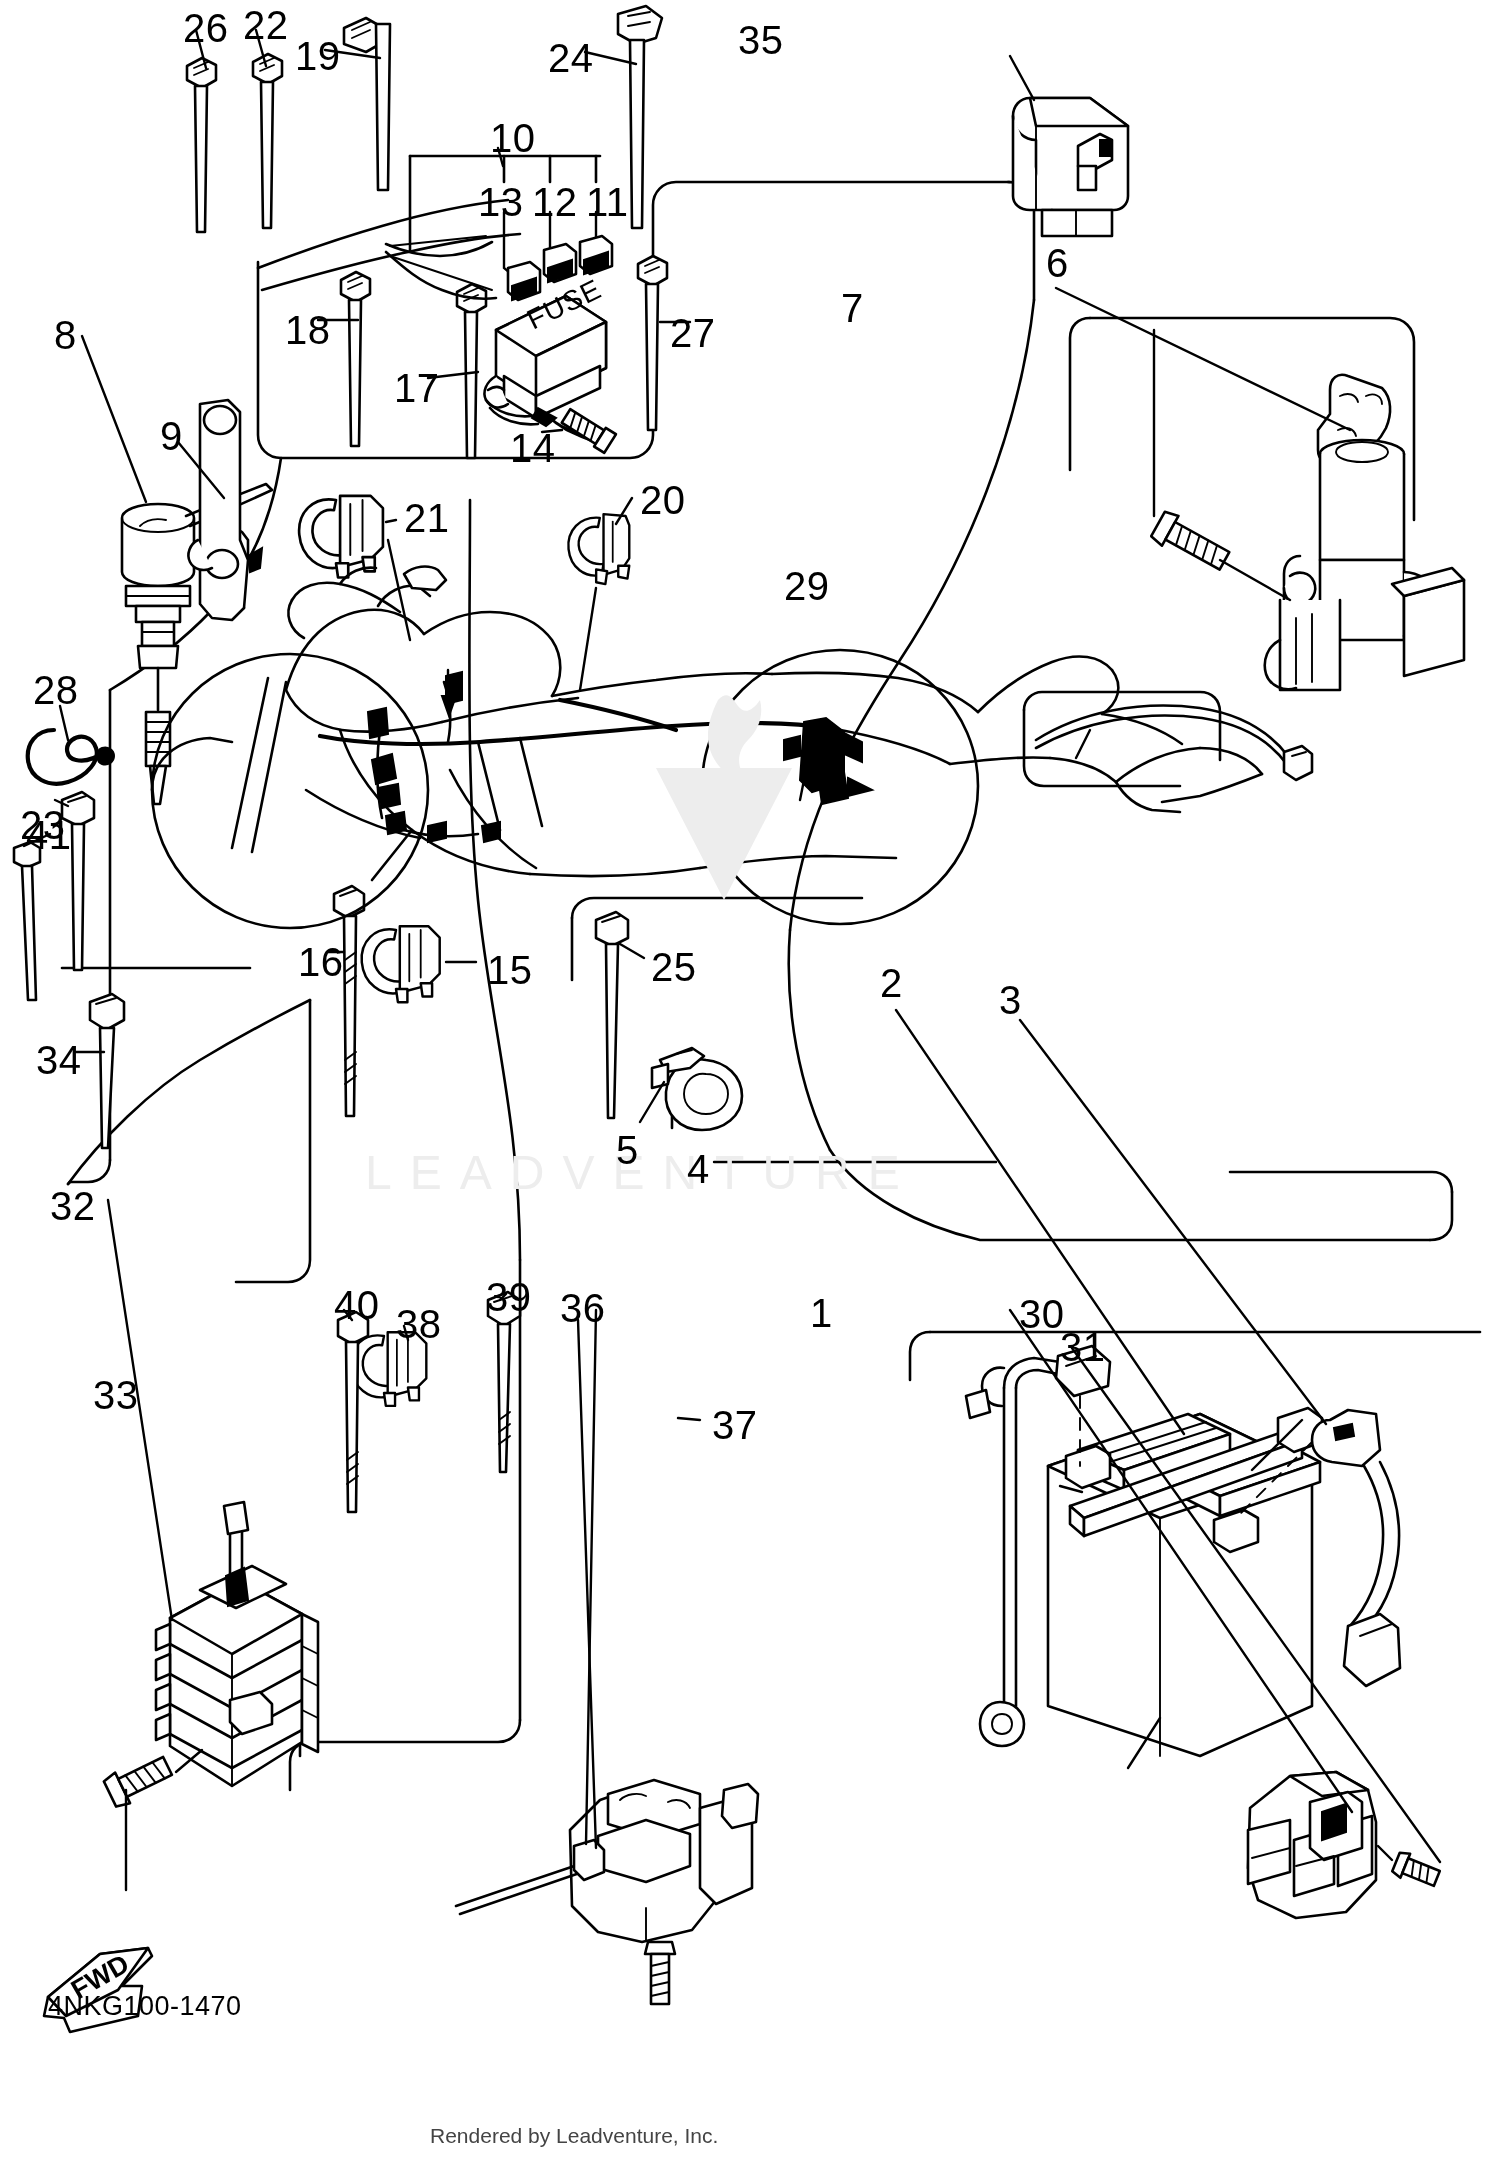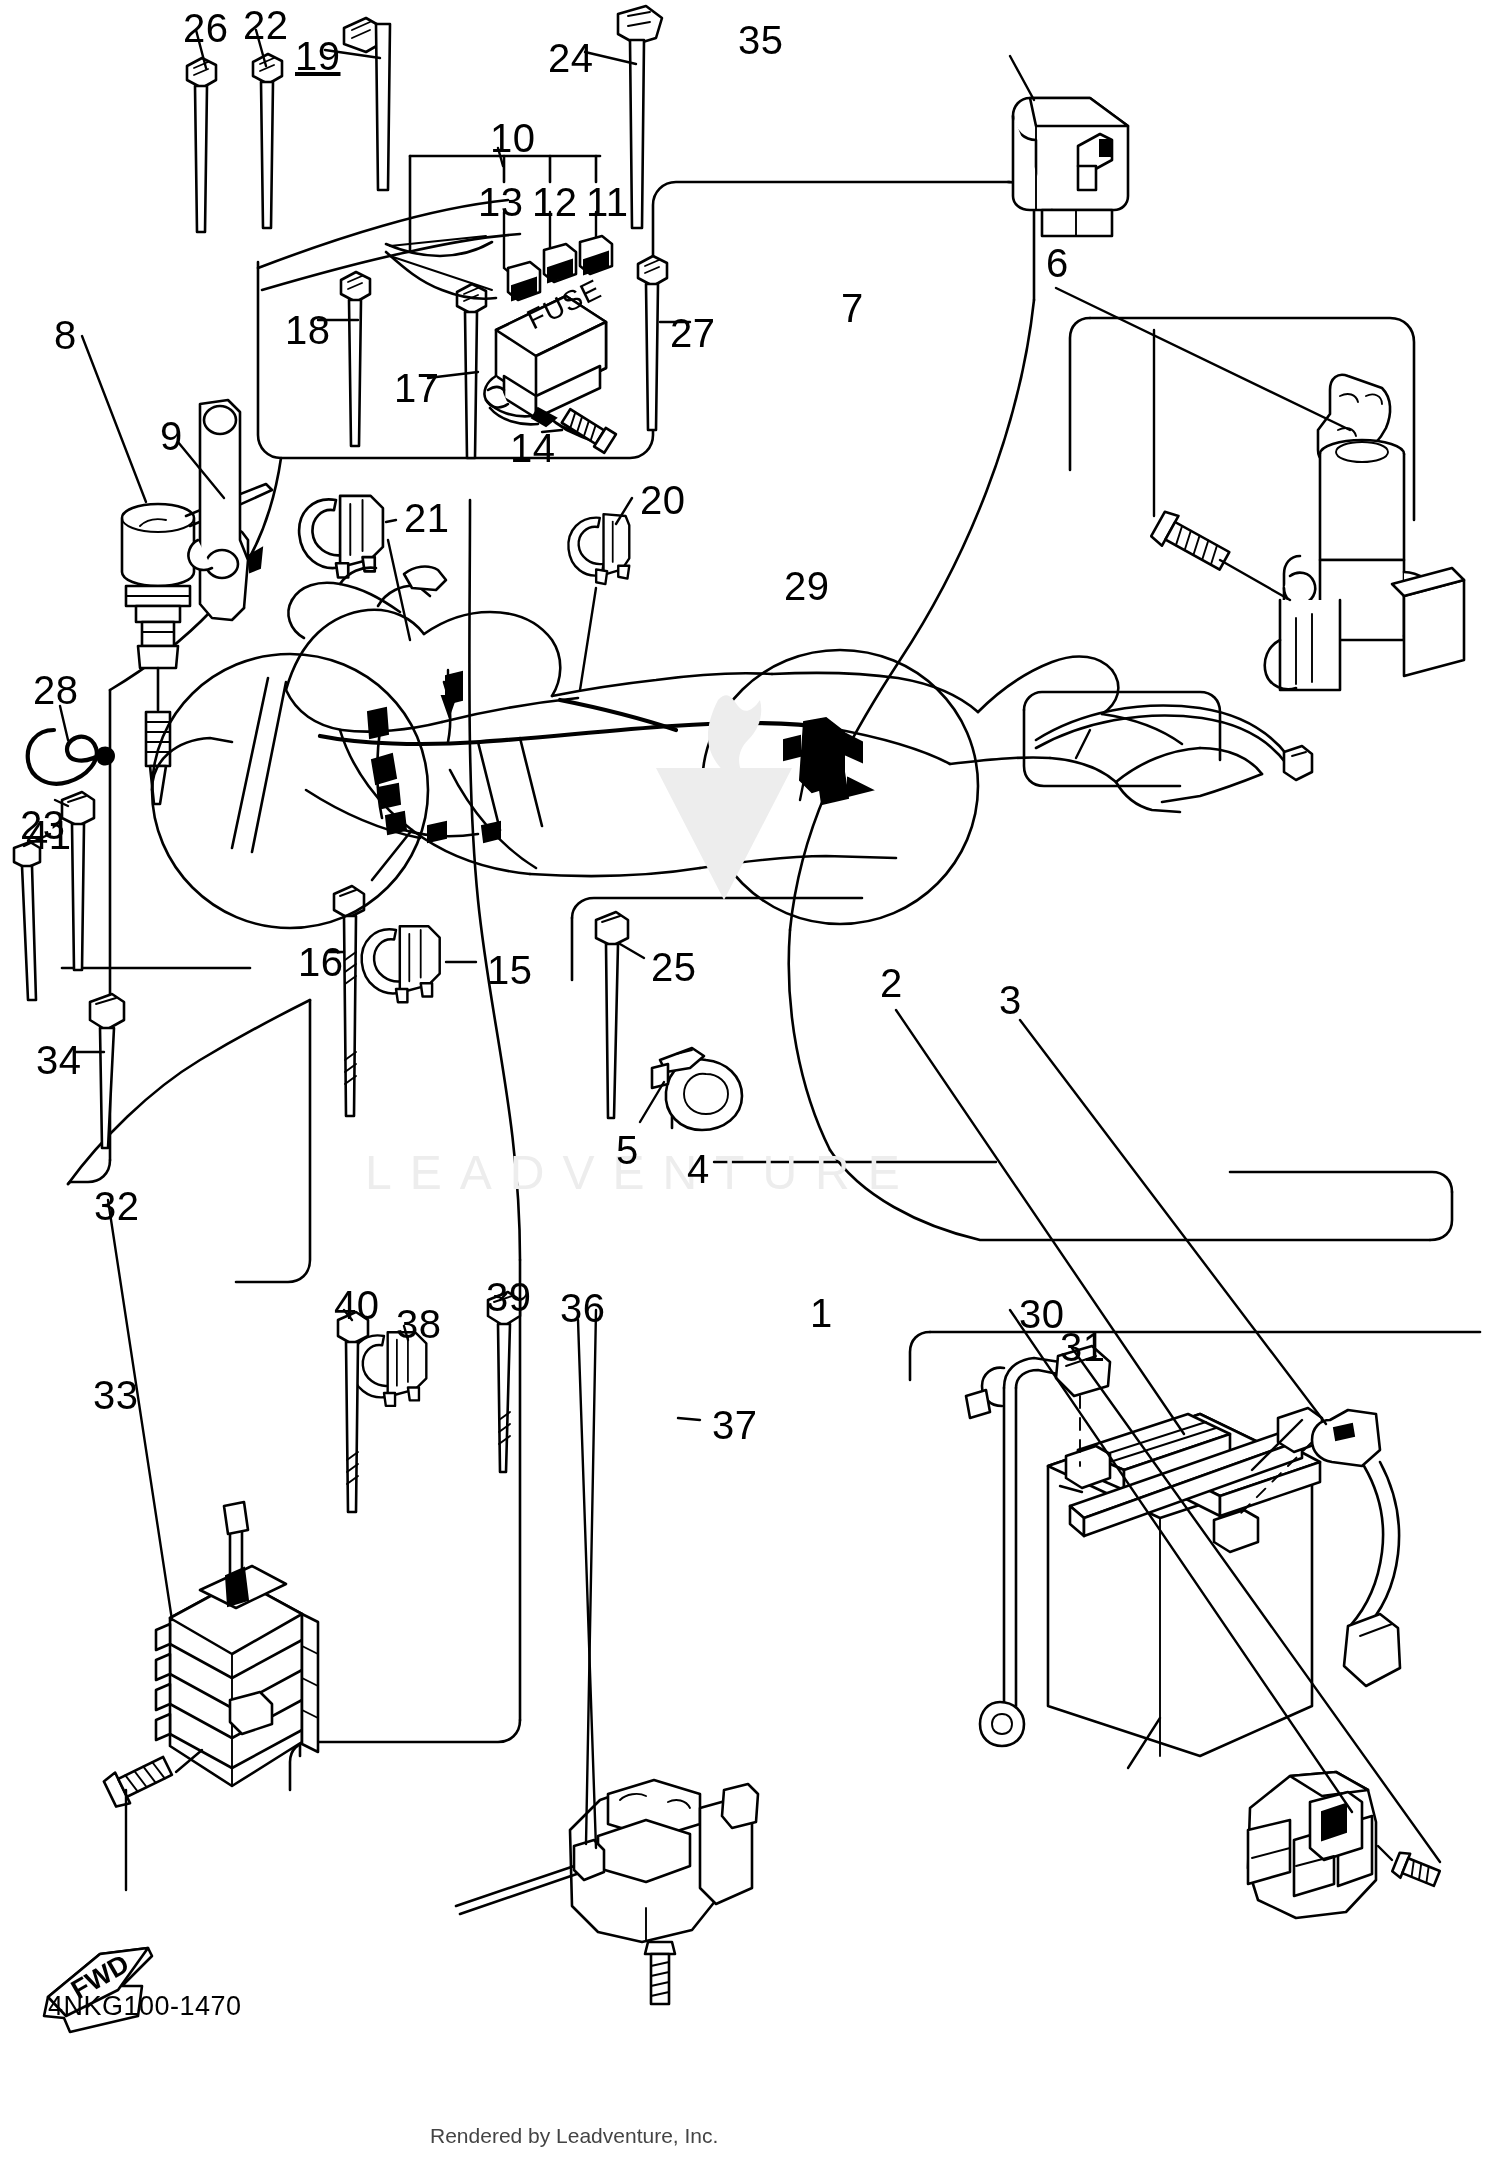--- a/index.html
+++ b/index.html
@@ -634,21 +634,21 @@
       <path class="fillw" d="M48,1997 L100,1954 L148,1948 L118,1990 L66,2016 Z"></path>
       <text x="78" y="2000" font-family="Liberation Sans, sans-serif" font-size="27" font-weight="bold" fill="#000" transform="rotate(-30 78 2000)">FWD</text>
     </g>
   </svg>
 
   <div class="wm wm-text">LEADVENTURE</div>
 
   <div id="callout-layer">
       <div class="callout" style="left: 183px; top: 8px;">26</div>
       <div class="callout" style="left: 243px; top: 5px;">22</div>
-      <div class="callout" style="left: 295px; top: 36px; text-decoration: underline;">19</div>
+      <div class="callout" style="left: 295px; top: 36px;">19</div>
       <div class="callout" style="left: 548px; top: 38px;">24</div>
       <div class="callout" style="left: 738px; top: 20px;">35</div>
       <div class="callout" style="left: 490px; top: 118px;">10</div>
       <div class="callout" style="left: 478px; top: 182px;">13</div>
       <div class="callout" style="left: 532px; top: 182px;">12</div>
       <div class="callout" style="left: 586px; top: 182px;">11</div>
       <div class="callout" style="left: 1046px; top: 243px;">6</div>
       <div class="callout" style="left: 841px; top: 288px;">7</div>
       <div class="callout" style="left: 285px; top: 310px;">18</div>
       <div class="callout" style="left: 670px; top: 313px;">27</div>
@@ -663,21 +663,21 @@
       <div class="callout" style="left: 20px; top: 783px; margin-top: 22px;">23</div>
       <div class="callout" style="left: 26px; top: 815px;">41</div>
       <div class="callout" style="left: 298px; top: 942px;">16</div>
       <div class="callout" style="left: 487px; top: 950px;">15</div>
       <div class="callout" style="left: 651px; top: 947px;">25</div>
       <div class="callout" style="left: 880px; top: 963px;">2</div>
       <div class="callout" style="left: 999px; top: 980px;">3</div>
       <div class="callout" style="left: 36px; top: 1040px;">34</div>
       <div class="callout" style="left: 616px; top: 1130px;">5</div>
       <div class="callout" style="left: 687px; top: 1149px;">4</div>
-      <div class="callout" style="left: 50px; top: 1186px; margin-left: 44px;">32</div>
+      <div class="callout" style="left: 50px; top: 1186px;">32</div>
       <div class="callout" style="left: 810px; top: 1293px;">1</div>
       <div class="callout" style="left: 334px; top: 1285px;">40</div>
       <div class="callout" style="left: 486px; top: 1277px;">39</div>
       <div class="callout" style="left: 560px; top: 1288px;">36</div>
       <div class="callout" style="left: 396px; top: 1304px;">38</div>
       <div class="callout" style="left: 1019px; top: 1294px;">30</div>
       <div class="callout" style="left: 1060px; top: 1327px;">31</div>
       <div class="callout" style="left: 93px; top: 1375px;">33</div>
       <div class="callout" style="left: 712px; top: 1405px;">37</div>
     </div>

